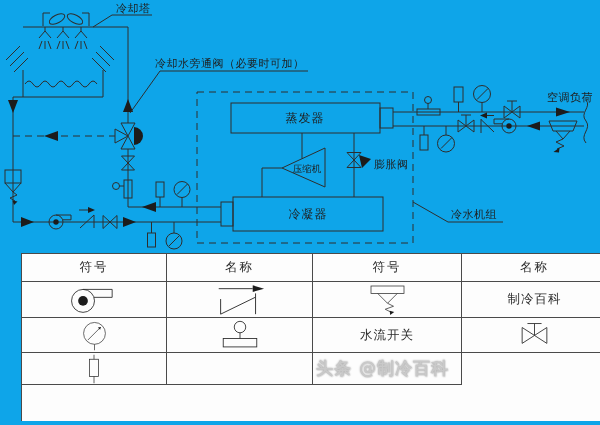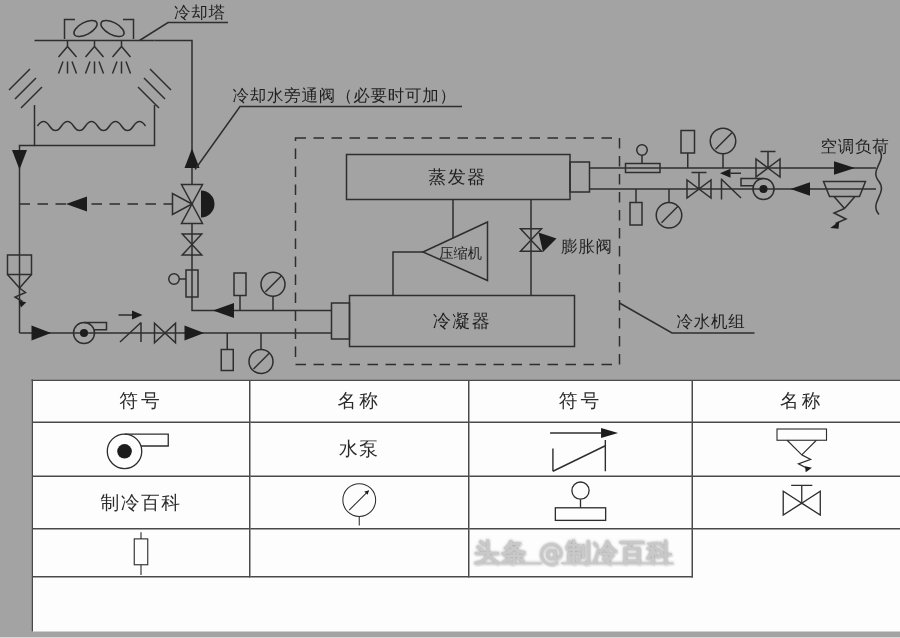--- a/index.html
+++ b/index.html
@@ -1,38 +1,38 @@
 <!DOCTYPE html>
 <html><head>
 <meta charset="utf-8">
 <style>
   html,body{margin:0;padding:0;background:#ffffff;}
   body{width:600px;height:425px;position:relative;font-family:"Liberation Serif",serif;overflow:hidden;}
-  .stage{position:absolute;inset:0;background:#a3a3a3;}
+  .stage{position:absolute;inset:0;background:#0ea5e9;}
   svg{display:block;}
   svg .ln{stroke:#2e2e2e;stroke-width:1;fill:none;}
   svg .dash{stroke:#2e2e2e;stroke-width:1;fill:none;stroke-dasharray:7,5;}
   svg .fil{fill:#1c1c1c;stroke:none;}
   svg text{fill:#1f1f1f;font-family:"Liberation Serif",serif;}
   .t11{font-size:11px;letter-spacing:0.5px;}
   .t12{font-size:12px;letter-spacing:1px;}
   .t9{font-size:9.5px;}
   
   .legend{position:absolute;left:21px;top:253px;width:586px;height:167px;
           display:grid;grid-template-columns:145px 146px 149px 146px;
           grid-template-rows:28px 36px 35px 32px 36px;
           border-top:1px solid #4a4a4a;border-left:1px solid #4a4a4a;background:#fdfdfd;}
   .cell{border-right:1px solid #4a4a4a;border-bottom:1px solid #4a4a4a;
         display:flex;align-items:center;justify-content:center;box-sizing:border-box;
         color:#2a2a2a;}
   .cell.head{font-size:12.5px;letter-spacing:2px;}
   .cell.name{font-size:12.5px;letter-spacing:1px;}
   .cell.wm{justify-content:flex-end;padding-right:12px;}
   .watermark{font-family:"DejaVu Sans",sans-serif;font-weight:bold;font-size:17px;
-             color:#c9c9c9;letter-spacing:1px;text-shadow:0 0 2px #999999, 1px 1px 0 #efefef;text-decoration:underline;}
+             color:#c9c9c9;letter-spacing:1px;text-shadow:0 0 2px #999999, 1px 1px 0 #efefef;}
 </style>
 </head>
 <body>
 
 <div class="stage">
 
   <svg width="600" height="253" viewBox="0 0 600 253">
 
     <g>
       <path class="ln" d="M50,13 L43,13 L43,26 M82,13 L89,13 L89,26"></path>
@@ -220,21 +220,20 @@
     <div class="cell head">符号</div>
     <div class="cell head">名称</div>
 
     <div class="cell sym">
       <svg width="53" height="32" viewBox="0 0 60 36">
         <circle class="ln" cx="17" cy="19" r="13"></circle>
         <circle class="fil" cx="17" cy="19" r="5.5"></circle>
         <path class="ln" d="M17,6 L50,6 L50,15 L29.4,15"></path>
       </svg>
     </div>
-    <div class="cell name">水泵</div>
     <div class="cell sym">
       <svg width="57" height="34" viewBox="0 0 60 36">
         <path class="ln" d="M8,6 L44,6"></path>
         <polygon class="fil" points="44,2.5 44,9.5 56,6"></polygon>
         <path class="ln" d="M10,17 L10,33 M10,33 L47,15 M47,11 L47,33"></path>
       </svg>
     </div>
 
     <div class="cell sym">
       <svg width="45" height="33" viewBox="0 0 60 44">
@@ -254,20 +253,21 @@
       </svg>
     </div>
 
     <div class="cell sym">
       <svg width="54" height="30" viewBox="0 0 60 34">
         <circle class="ln" cx="30" cy="8" r="6.5"></circle>
         <path class="ln" d="M30,14.5 L30,21"></path>
         <rect class="ln" x="11" y="21" width="38" height="9.5"></rect>
       </svg>
     </div>
+    <div class="cell name">水流开关</div>
     <div class="cell sym">
       <svg width="53" height="30" viewBox="0 0 60 34">
         <path class="ln" d="M30,4 L30,17.5 M22,4 L38,4"></path>
         <path class="ln" d="M16,8.5 L16,26.5 L30,17.5 Z M44,8.5 L44,26.5 L30,17.5 Z"></path>
       </svg>
     </div>
 
     <div class="cell sym">
       <svg width="18" height="30" viewBox="0 0 24 40">
         <path class="ln" d="M12,1 L12,7"></path>

